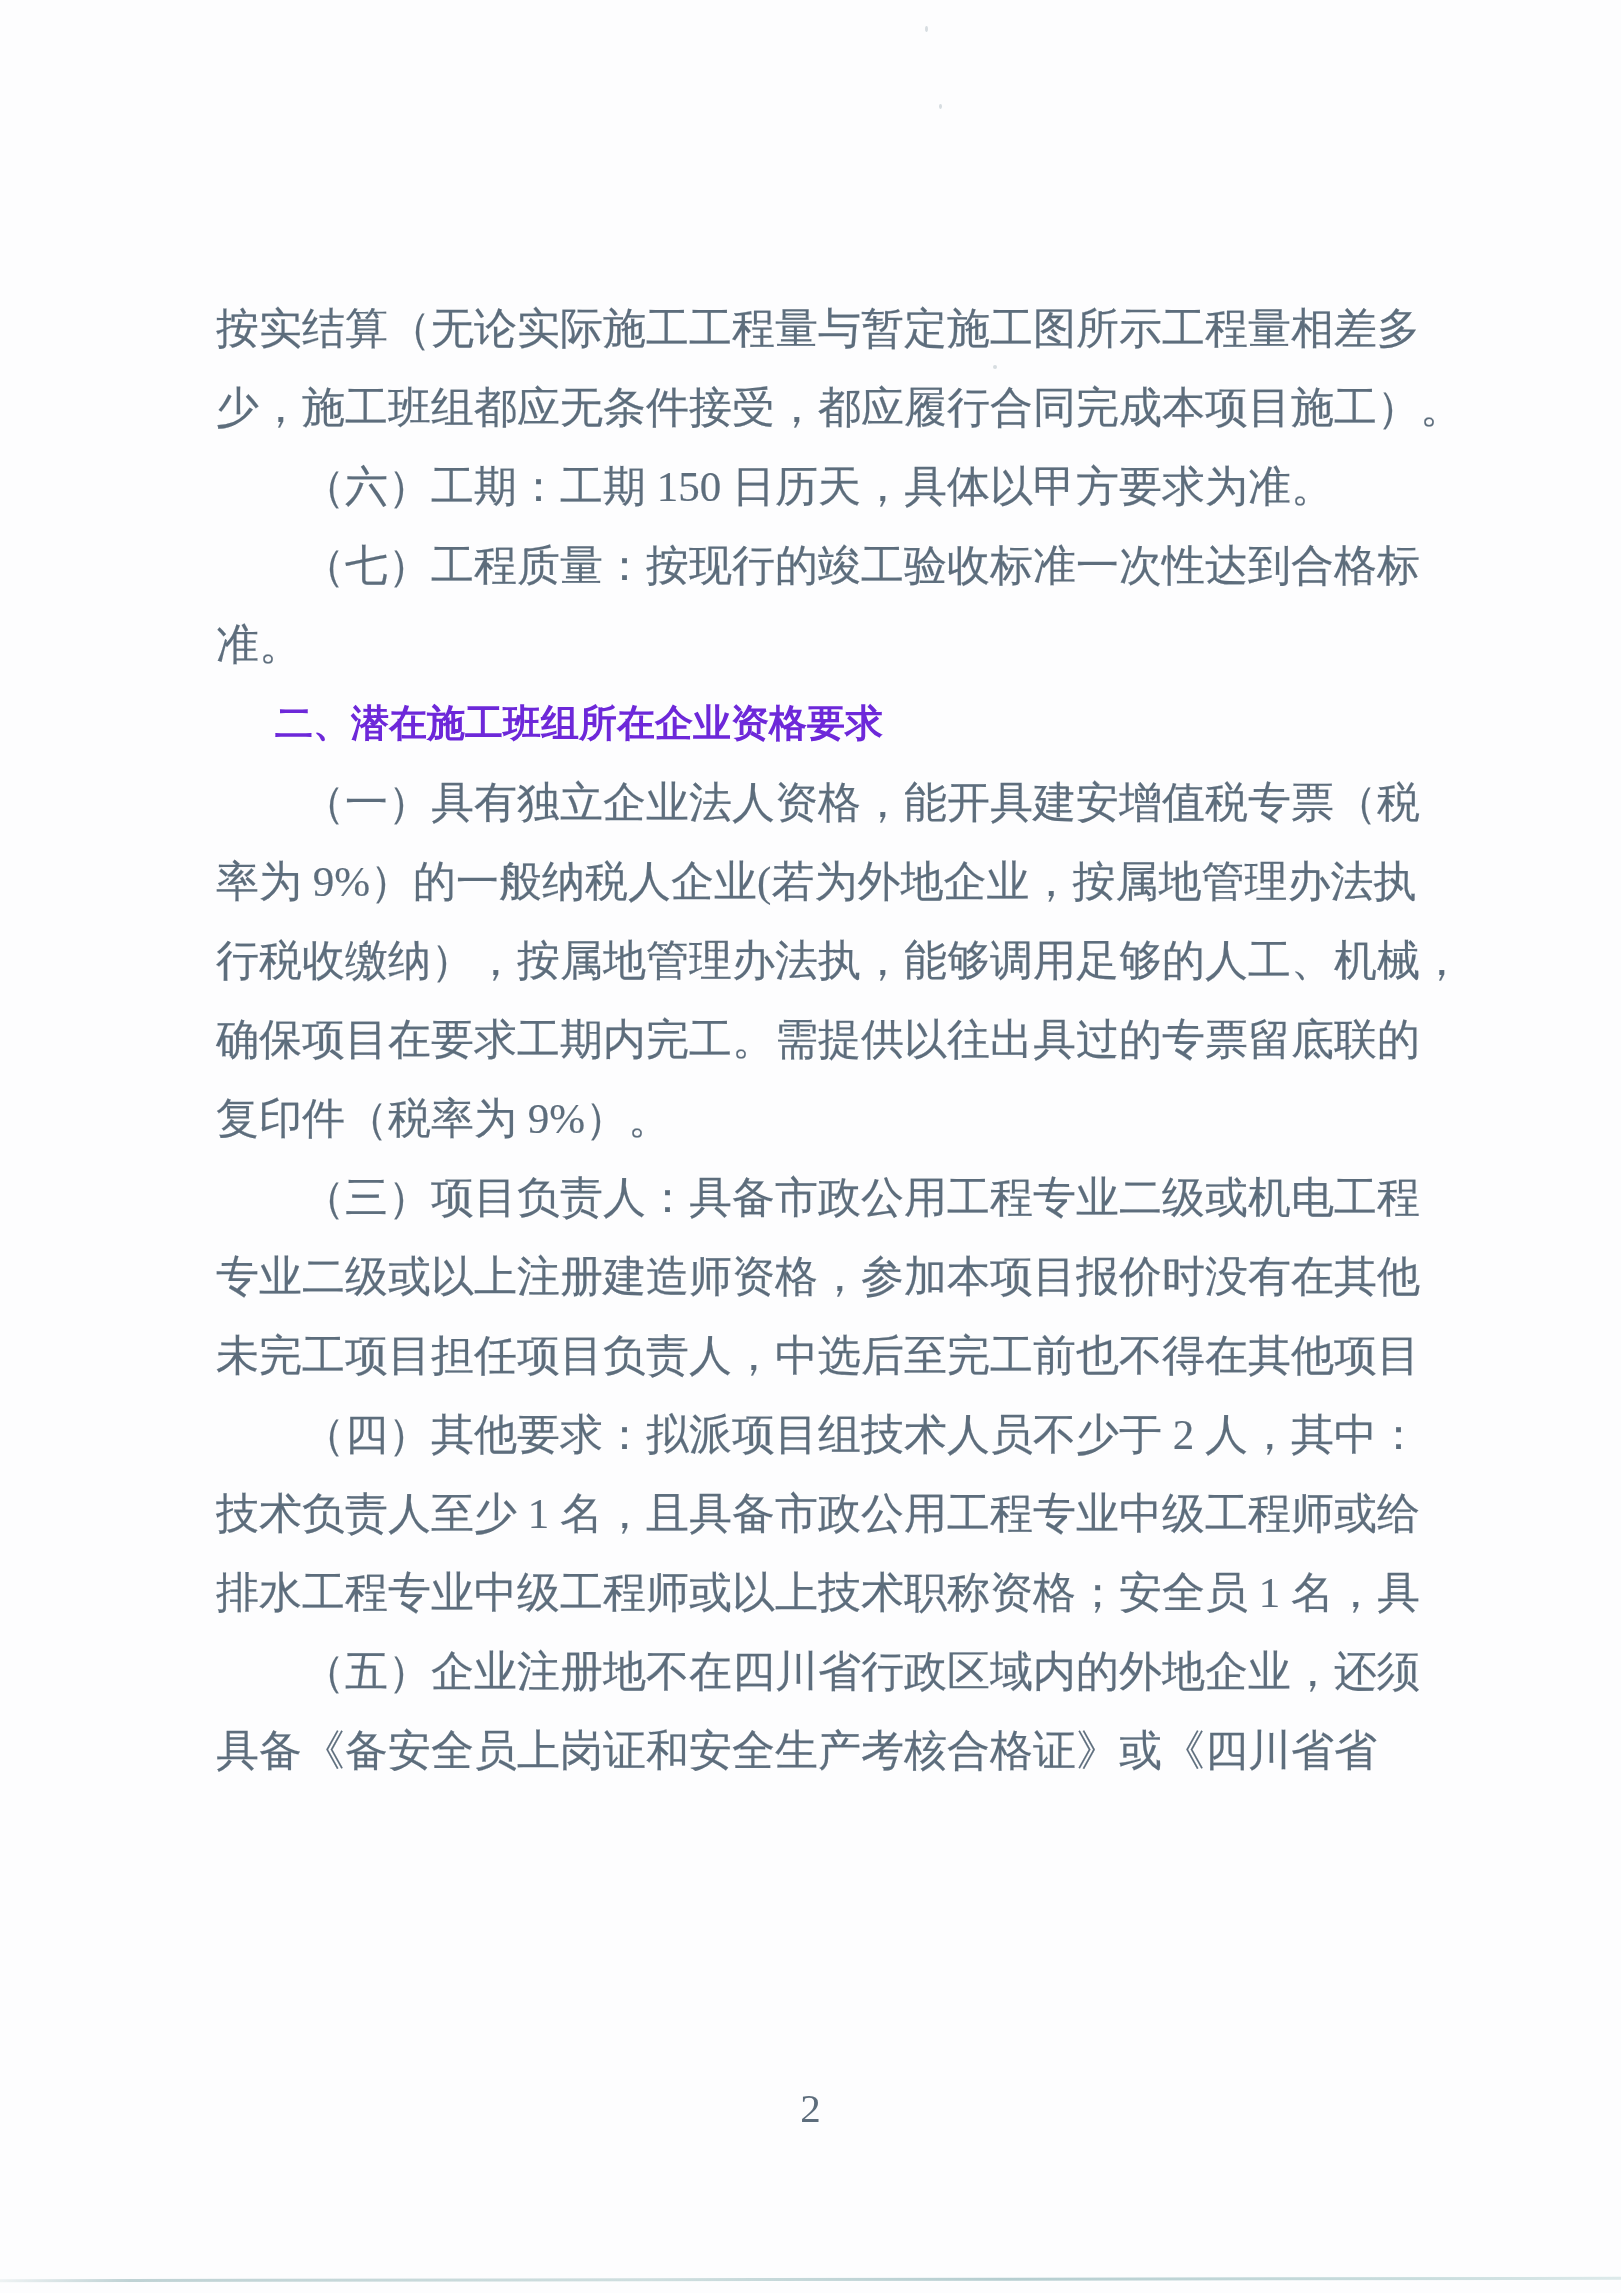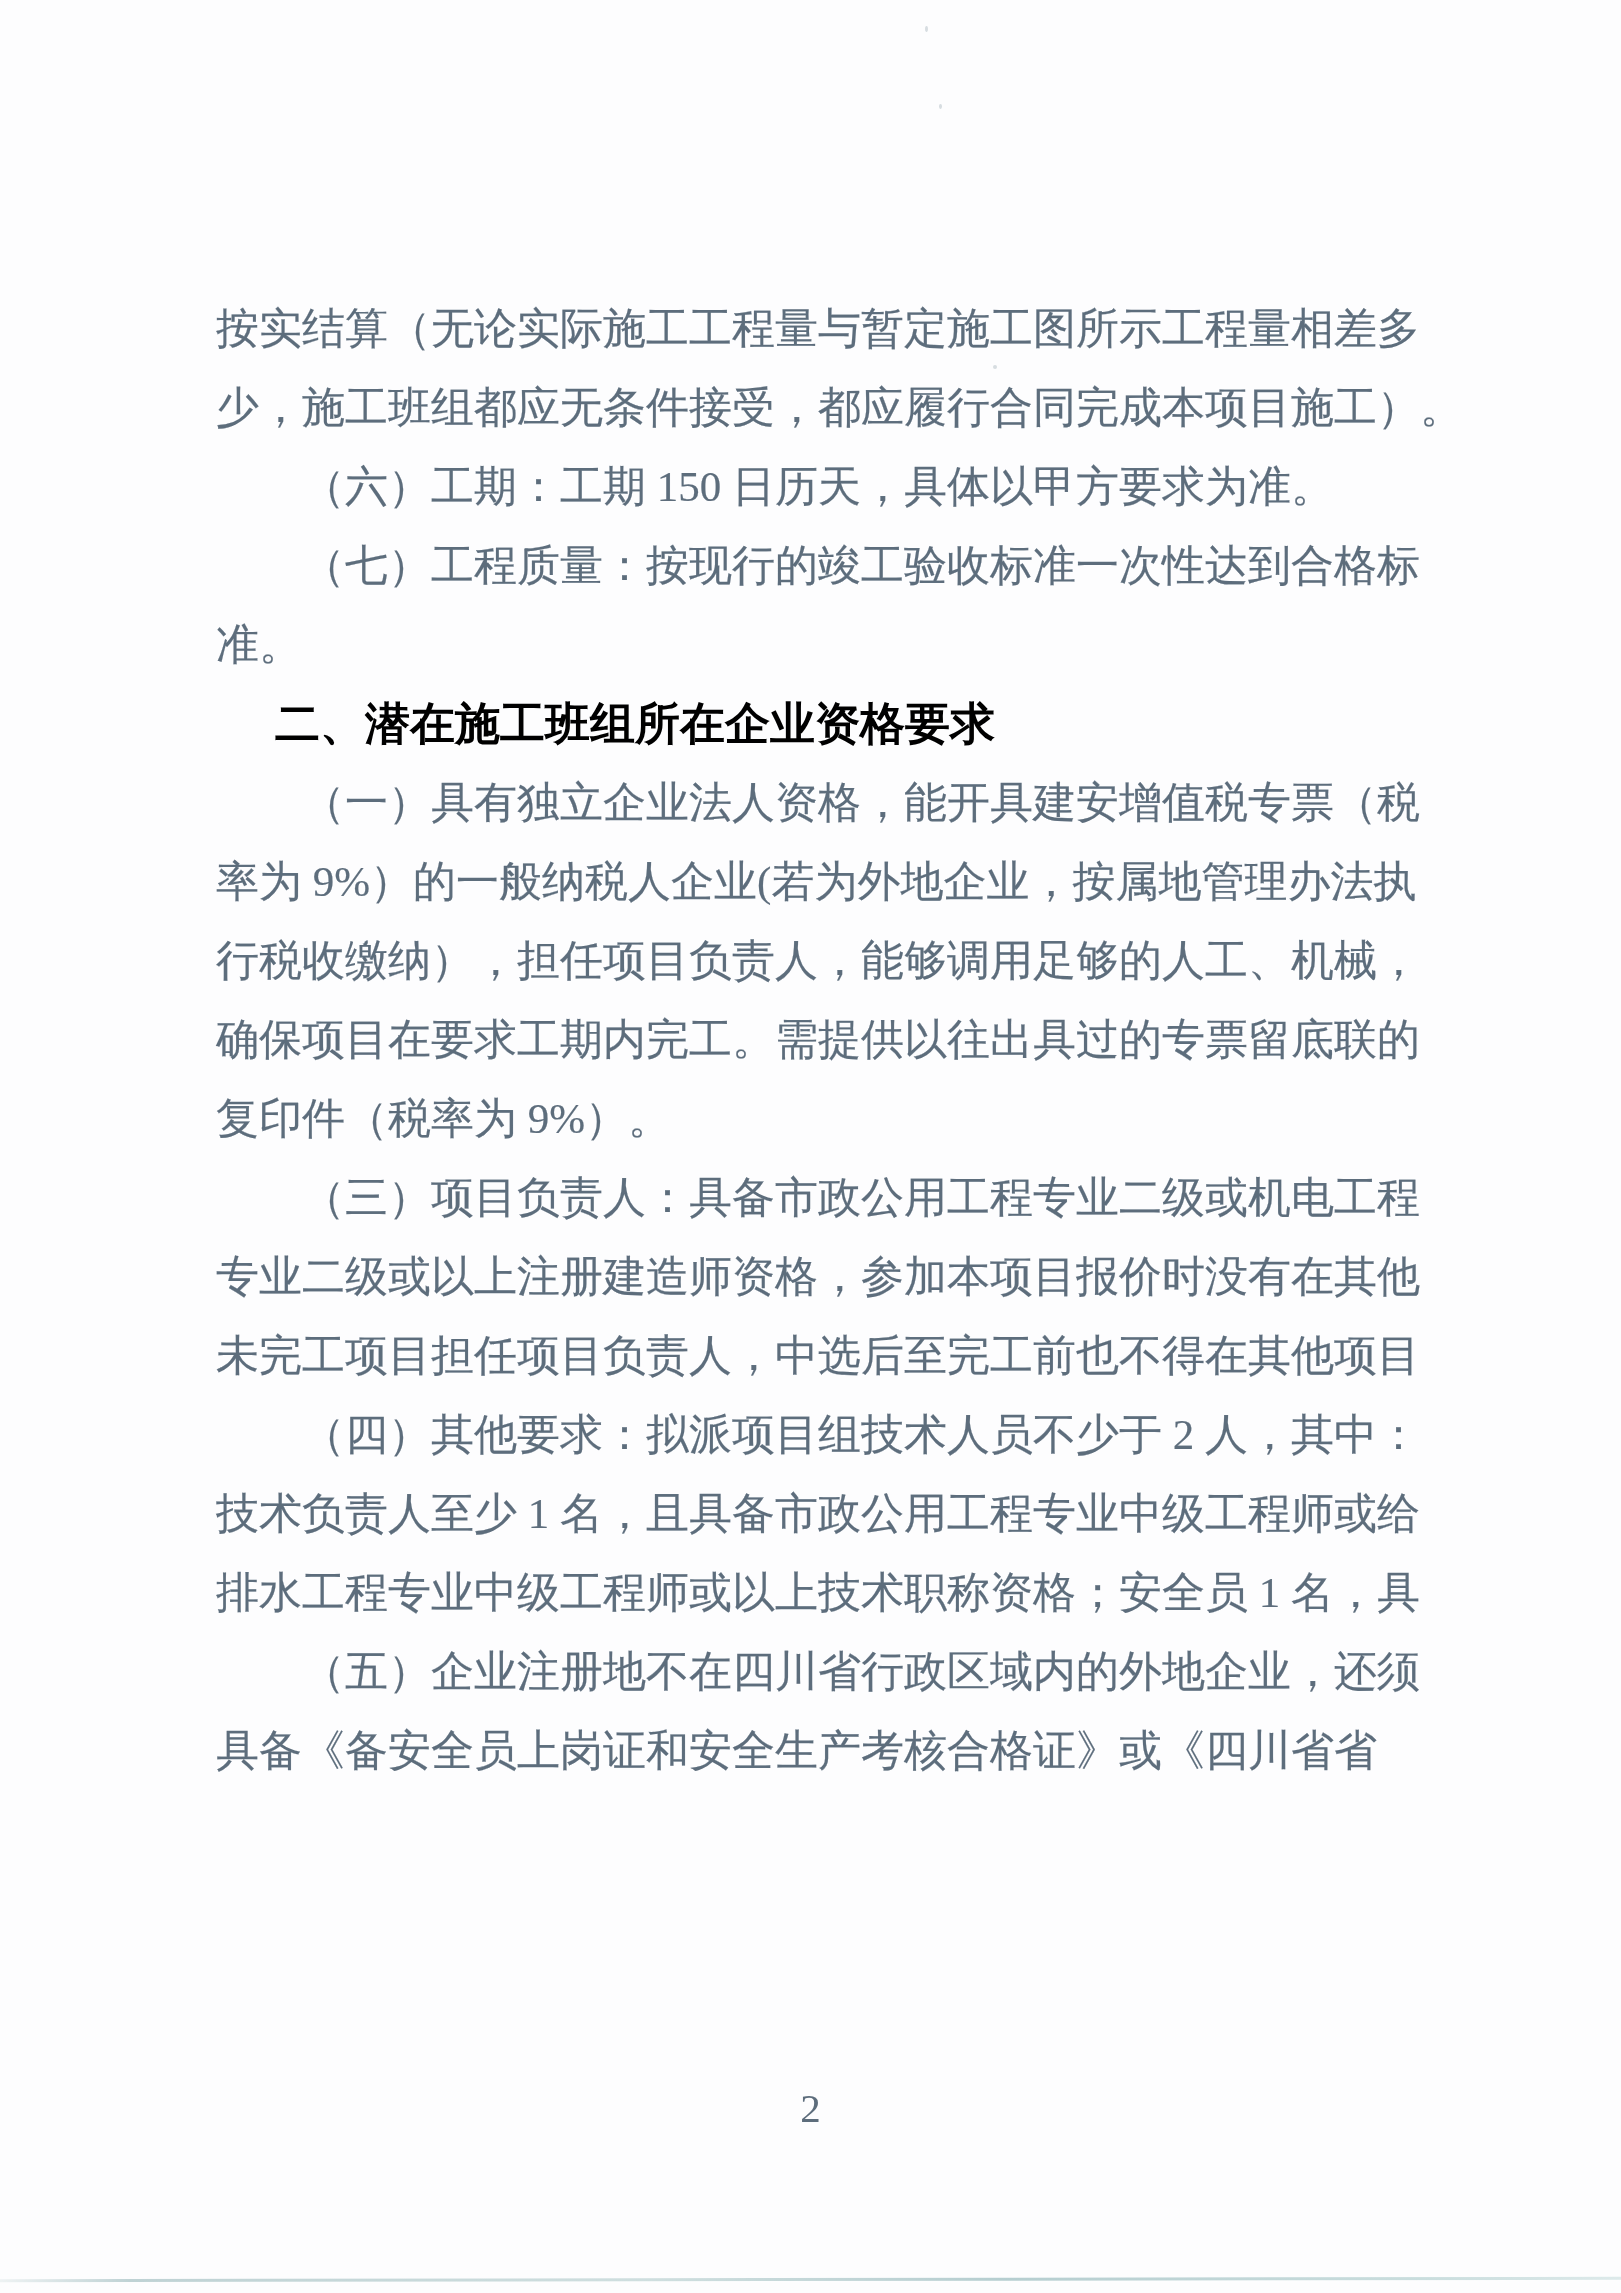--- a/index.html
+++ b/index.html
@@ -33,23 +33,23 @@
     font-weight: 400;
     font-family: Liberation Serif, serif;
     
     -webkit-text-stroke: 0.2px #6b7b8a;
   }
   .line.indent {
     text-indent: 86px;
   }
   .line.heading {
     text-indent: 59px;
-    font-size: 45px;
+    font-size: 38px;
     font-weight: 700;
-    color: #000000;
+    color: #6d28d9;
     font-family: "Liberation Sans", "DejaVu Sans", sans-serif;
     -webkit-text-stroke: 0px;
   }
   .page-number {
     position: absolute;
     top: 2086px;
     left: 0;
     width: 100%;
     text-align: center;
     font-size: 41px;
@@ -85,21 +85,21 @@
 
   <div class="content">
     <div class="line">按实结算（无论实际施工工程量与暂定施工图所示工程量相差多</div>
     <div class="line">少，施工班组都应无条件接受，都应履行合同完成本项目施工）。</div>
     <div class="line indent">（六）工期：工期 150 日历天，具体以甲方要求为准。</div>
     <div class="line indent">（七）工程质量：按现行的竣工验收标准一次性达到合格标</div>
     <div class="line">准。</div>
     <div class="line heading">二、潜在施工班组所在企业资格要求</div>
     <div class="line indent">（一）具有独立企业法人资格，能开具建安增值税专票（税</div>
     <div class="line">率为 9%）的一般纳税人企业(若为外地企业，按属地管理办法执</div>
-    <div class="line">行税收缴纳），担任项目负责人，能够调用足够的人工、机械，</div>
+    <div class="line">行税收缴纳），按属地管理办法执，能够调用足够的人工、机械，</div>
     <div class="line">确保项目在要求工期内完工。需提供以往出具过的专票留底联的</div>
     <div class="line">复印件（税率为 9%）。</div>
     <div class="line indent">（三）项目负责人：具备市政公用工程专业二级或机电工程</div>
     <div class="line">专业二级或以上注册建造师资格，参加本项目报价时没有在其他</div>
     <div class="line">未完工项目担任项目负责人，中选后至完工前也不得在其他项目</div>
     <div class="line indent">（四）其他要求：拟派项目组技术人员不少于 2 人，其中：</div>
     <div class="line">技术负责人至少 1 名，且具备市政公用工程专业中级工程师或给</div>
     <div class="line">排水工程专业中级工程师或以上技术职称资格；安全员 1 名，具</div>
     <div class="line indent">（五）企业注册地不在四川省行政区域内的外地企业，还须</div>
     <div class="line">具备《备安全员上岗证和安全生产考核合格证》或《四川省省</div>

